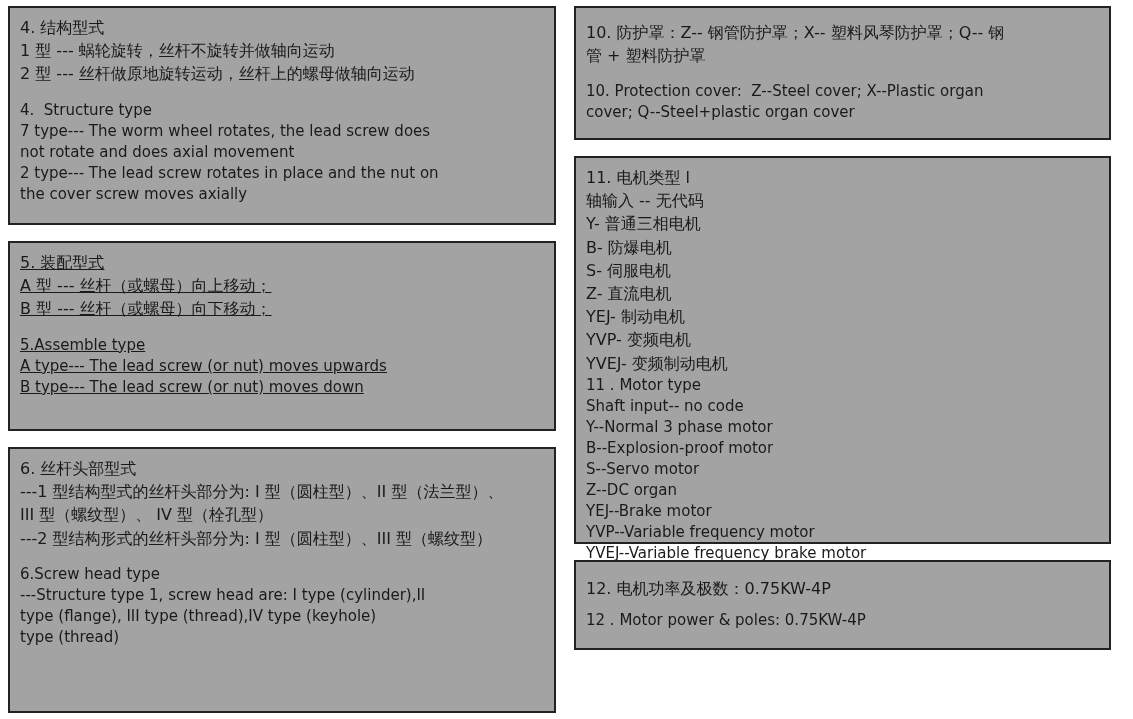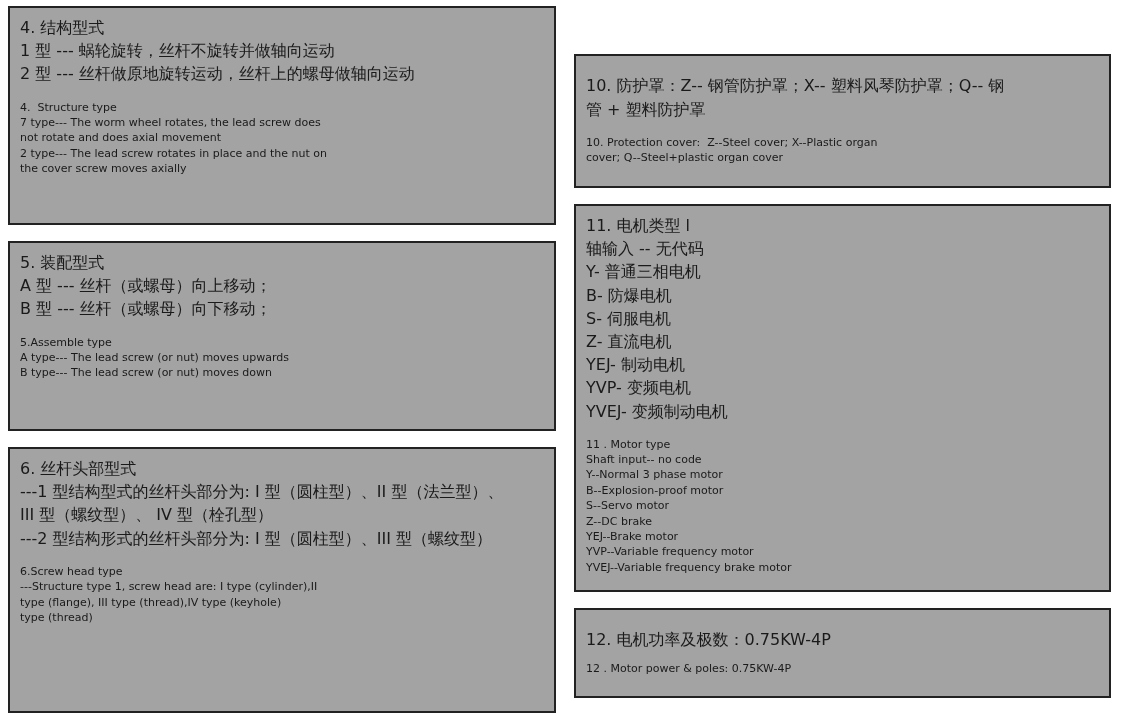--- a/index.html
+++ b/index.html
@@ -23,43 +23,43 @@
     box-sizing: border-box;
     padding: 6px 8px 6px 8px;
     gap: 18px;
   }
   .column {
     display: flex;
     flex-direction: column;
     gap: 16px;
   }
   .col-left { width: 548px; }
-  .col-right { width: 537px; margin-top: 48px; }
+  .col-right { width: 537px; }
 
   .card {
     border: 2px solid #222222;
     box-sizing: border-box;
     padding: 8px 10px 10px 10px;
     background: #a3a3a3;
   }
 
   .block { margin: 0; }
   .line {
     font-size: 16.5px;
     line-height: 1.42;
     white-space: pre-wrap;
   }
   .zh .line { font-size: 16px; line-height: 1.45; }
-  .en .line { font-size: 11px; line-height: 1.40; }
+  .en .line { font-size: 15px; line-height: 1.40; }
   .gap { height: 14px; }
   .gap-sm { height: 10px; }
 
   
   #card-structure { height: 219px; }
-  #card-assemble  { height: 190px; }
+  #card-assemble  { height: 190px; text-decoration: underline; }
   #card-screwhead { height: 266px; }
 
   #card-protection { height: 134px; }
   #card-motor      { height: 388px; }
   #card-power      { height: 90px; }
 
   .card-inner { display: flex; flex-direction: column; justify-content: center; height: 100%; }
   .card-inner.top { justify-content: flex-start; }
 </style>
 </head>
@@ -152,21 +152,21 @@
           <div class="line">YVP- 变频电机</div>
           <div class="line">YVEJ- 变频制动电机</div>
         </div>
         <div class="gap"></div>
         <div class="block en">
           <div class="line">11 . Motor type</div>
           <div class="line">Shaft input-- no code</div>
           <div class="line">Y--Normal 3 phase motor</div>
           <div class="line">B--Explosion-proof motor</div>
           <div class="line">S--Servo motor</div>
-          <div class="line">Z--DC brake</div>
+          <div class="line">Z--DC organ</div>
           <div class="line">YEJ--Brake motor</div>
           <div class="line">YVP--Variable frequency motor</div>
           <div class="line">YVEJ--Variable frequency brake motor</div>
         </div>
       </div>
     </section>
 
     <section class="card" id="card-power">
       <div class="card-inner">
         <div class="block zh">

